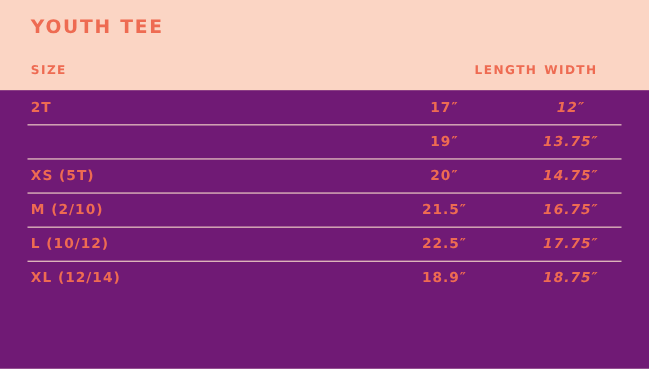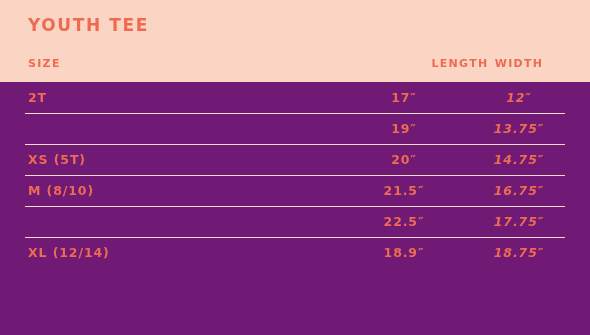--- a/index.html
+++ b/index.html
@@ -143,26 +143,27 @@
         <div class="cell cell-width">13.75″</div>
       </div>
       <div class="row">
         <div class="divider"></div>
         <div class="cell cell-size">XS (5T)</div>
         <div class="cell cell-length">20″</div>
         <div class="cell cell-width">14.75″</div>
       </div>
       <div class="row">
         <div class="divider"></div>
-        <div class="cell cell-size">M (8/10)</div>
+        <div class="cell cell-size">M (2/10)</div>
         <div class="cell cell-length">21.5″</div>
         <div class="cell cell-width">16.75″</div>
       </div>
       <div class="row">
         <div class="divider"></div>
+        <div class="cell cell-size">L (10/12)</div>
         <div class="cell cell-length">22.5″</div>
         <div class="cell cell-width">17.75″</div>
       </div>
       <div class="row">
         <div class="divider"></div>
         <div class="cell cell-size">XL (12/14)</div>
         <div class="cell cell-length">18.9″</div>
         <div class="cell cell-width">18.75″</div>
       </div>
     </div>

